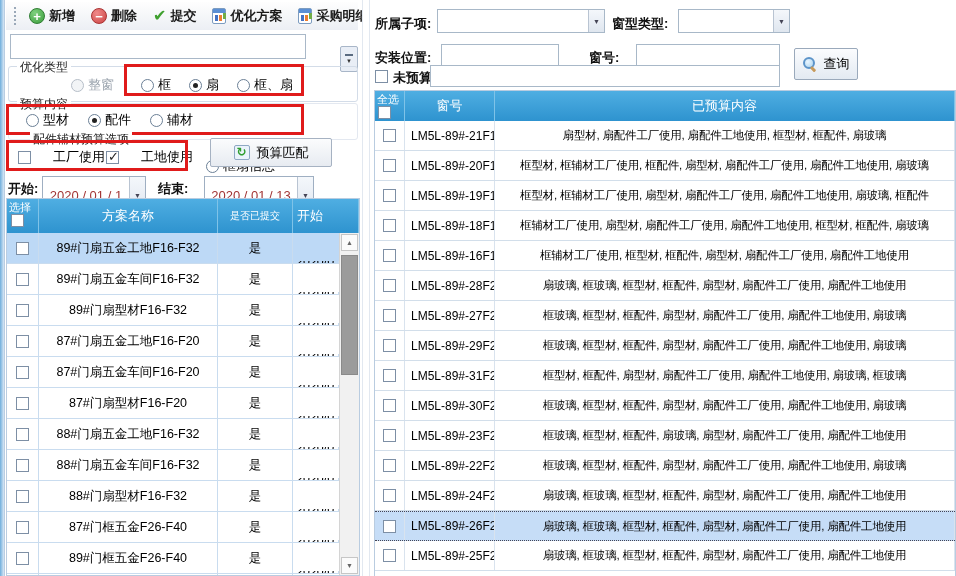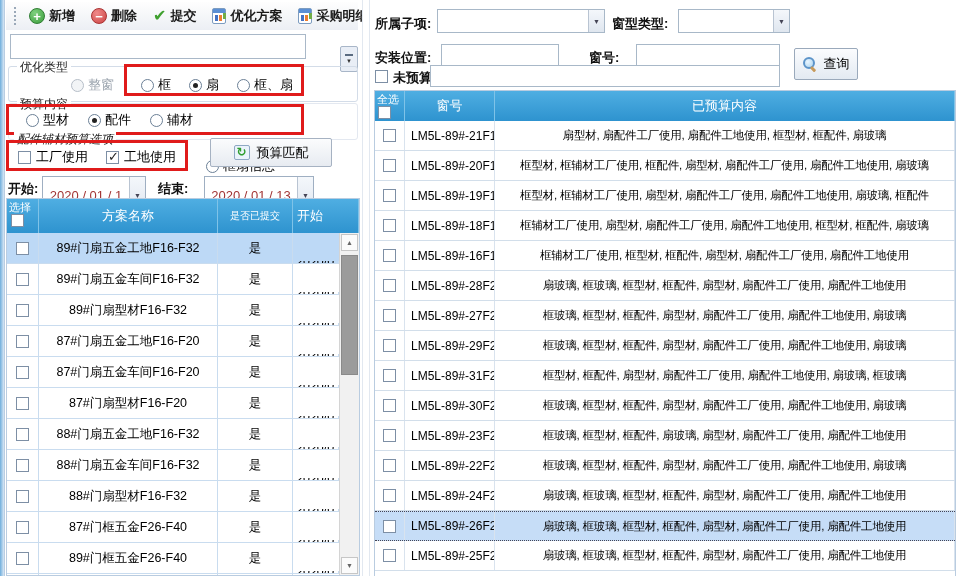--- a/index.html
+++ b/index.html
@@ -43,21 +43,21 @@
   .group-label { position:absolute; top:-8px; left:8px; background:#fff; padding:0 3px; font-size:12px; color:#222; }
 
   .radio { display:inline-flex; align-items:center; gap:4px; font-size:13px; white-space:nowrap;text-align:center; }
   .radio .rdot { width:13px; height:13px; border:1px solid #6B7F96; border-radius:50%; background:#fff; position:relative; flex:none; }
   .radio.checked .rdot::after { content:""; position:absolute; left:3px; top:3px; width:5px; height:5px; border-radius:50%; background:#222; }
   .radio.disabled { color:#9AA3AD; }
   .radio.disabled .rdot { border-color:#B6BEC8; background:#F2F4F6; }
 
   .cbox { width:13px; height:13px; border:1px solid #7D8FA5; background:#fff; position:relative; flex:none; }
   .cbox.checked::after { content:"✓"; position:absolute; left:1px; top:-3px; font-size:13px; font-weight:bold; color:#222; }
-  .chk { display:inline-flex; align-items:center; gap:5px; font-size:13px; white-space:nowrap; }
+  .chk { display:inline-flex; align-items:center; gap:22px; font-size:13px; white-space:nowrap; }
 
   .hl-red { position:absolute; border:3px solid #E01B1B; pointer-events:none; }
 
   .match-btn { position:absolute; left:204px; top:138px; width:122px; height:29px;
                background:linear-gradient(#FBFCFD,#E7EBF1); border:1px solid #A6B2C2; border-radius:2px;
                display:flex; align-items:center; justify-content:center; gap:7px; font-size:13px; }
   .ic-match { position:relative; width:16px; height:15px; background:#EAF3FB; border:1px solid #8FA8C4; border-radius:2px;
               color:#2F9E2F; font-size:12px; font-weight:bold; line-height:13px; text-align:center; }
 
   .date-label { position:absolute; font-size:13px; font-weight:bold; color:#111; }
@@ -201,21 +201,21 @@
     <span class="radio" style="position:absolute;left:144px;top:111px;">
       <span class="rdot"></span>
       <span>辅材</span>
     </span>
     <span class="radio" style="position:absolute;left:200px;top:109px;margin-top:48px;">
       <span class="rdot"></span>
       <span>框扇信息</span>
     </span>
     <div class="hl-red" style="left:0px;top:104px;width:298px;height:31px;"></div>
 
-    <span class="group-label" style="position:absolute;left:8px;top:131px;background:#fff;font-style:italic;">配件辅材预算选项</span>
+    <span class="group-label" style="position:absolute;left:24px;top:131px;background:#fff;">配件辅材预算选项</span>
     <span class="chk" style="position:absolute;left:12px;top:148px;">
       <span class="cbox"></span>
       <span>工厂使用</span>
     </span>
     <span class="chk" style="position:absolute;left:100px;top:148px;">
       <span class="cbox checked"></span>
       <span>工地使用</span>
     </span>
     <div class="hl-red" style="left:0px;top:140px;width:182px;height:31px;"></div>
 

